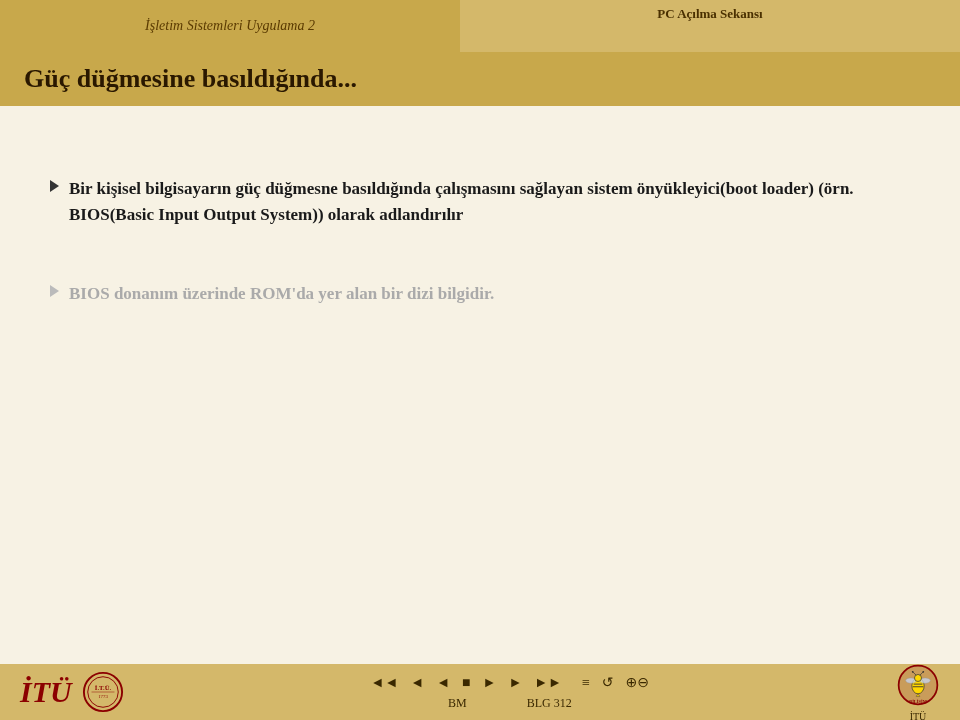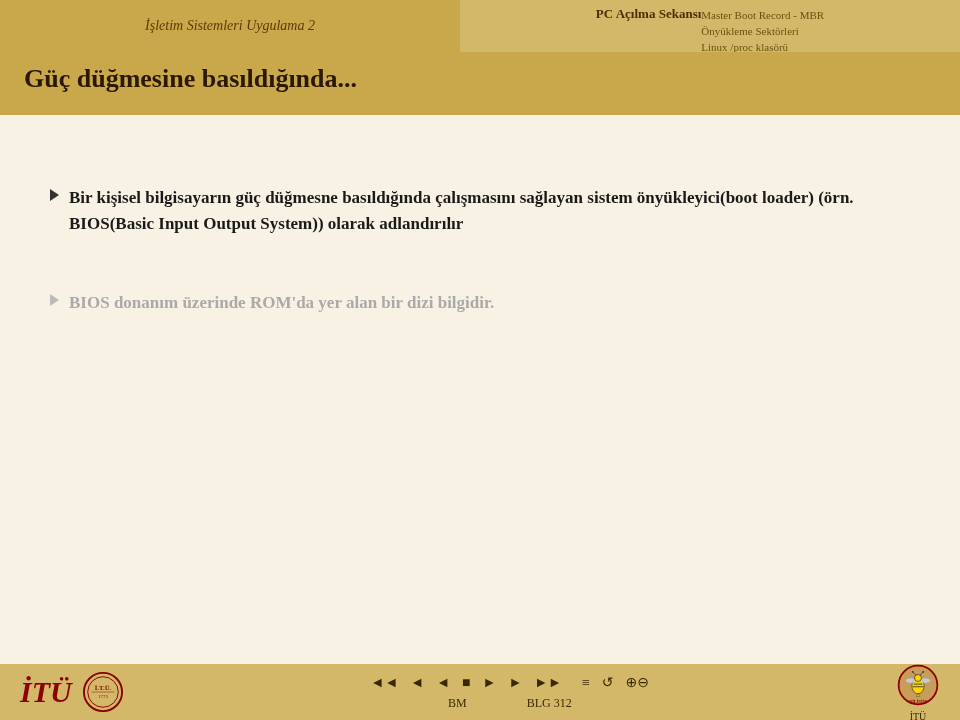--- a/index.html
+++ b/index.html
@@ -46,21 +46,21 @@
     .header-right .sub-lines {
       color: #6a5010;
       font-size: 11px;
       line-height: 1.45;
       margin-top: 2px;
     }
 
     
     .title-bar {
       background: #c8a84b;
-      padding: 12px 24px 21px 24px;
+      padding: 12px 24px 12px 24px;
       width: 100%;
     }
     .title-bar h1 {
       color: #2a1800;
       font-size: 26px;
       font-weight: bold;
       font-family: Georgia, serif;
     }
 
     .bullet-item {
@@ -194,25 +194,20 @@
 <body>
 
 <div class="page-wrap">
 
   <div class="header">
     <div class="header-left">
       <span>İşletim Sistemleri Uygulama 2</span>
     </div>
     <div class="header-right">
       <div class="top-line">PC Açılma Sekansı</div>
-      <div class="sub-lines">
-        <span>Master Boot Record - MBR</span><br>
-        <span>Önyükleme Sektörleri</span><br>
-        <span>Linux /proc klasörü</span>
-      </div>
     </div>
   </div>
 
   <div class="title-bar">
     <h1>Güç düğmesine basıldığında...</h1>
   </div>
 
   <div class="content-area">
 
     <div class="spacer"></div>

